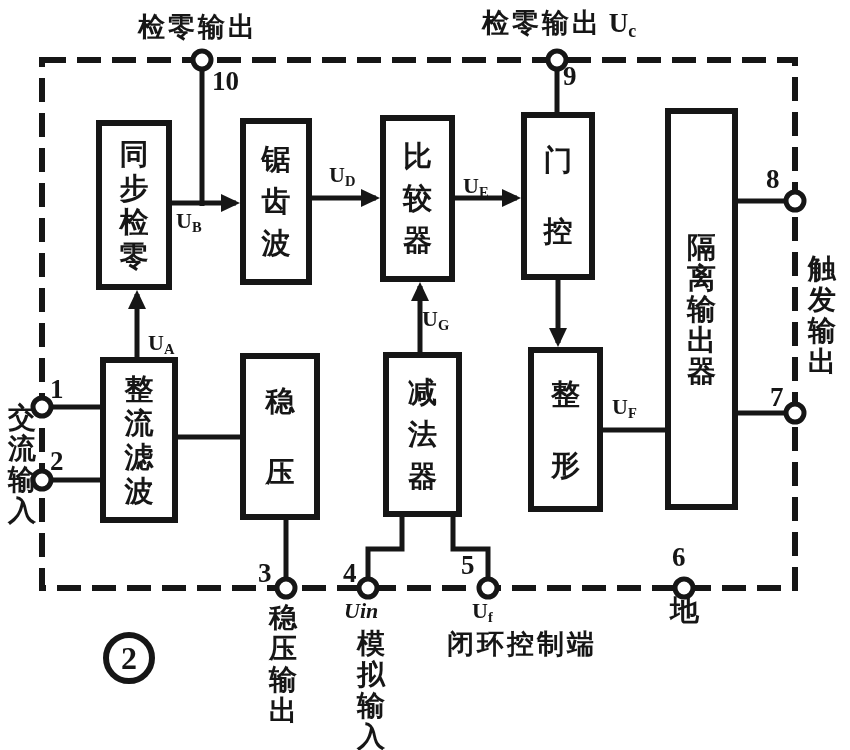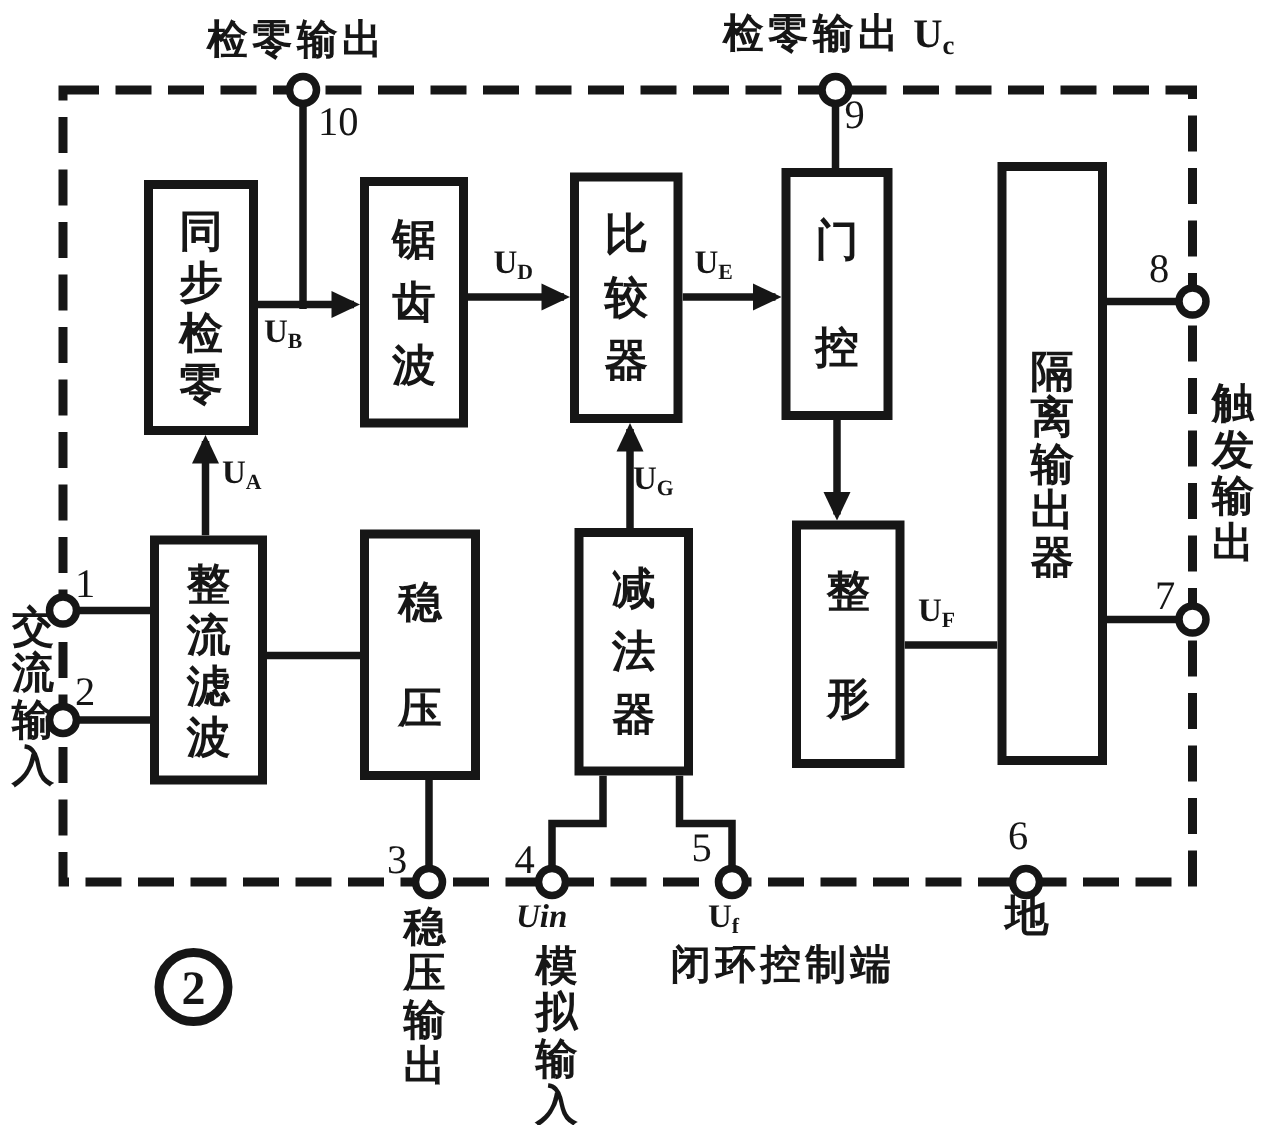--- a/index.html
+++ b/index.html
@@ -47,21 +47,21 @@
   .b-sub   {left:383px; top:352px; width:79px; height:165px;}
   .b-shape {left:528px; top:347px; width:75px; height:165px;}
 
   
   .lbl{position:absolute;white-space:nowrap;}
   .cn{font-weight:bold;font-size:27px;letter-spacing:3px;line-height:1;}
   .serif{font-family:"Liberation Serif","DejaVu Serif",serif;text-align:right;}
   .pin{
     position:absolute;
     font-family:"Liberation Serif","DejaVu Serif",serif;
-    font-weight:normal;font-size:27px;line-height:1;text-align:center;
+    font-weight:bold;font-size:27px;line-height:1;text-align:center;
   }
   .sig{
     position:absolute;
     font-family:"Liberation Serif","DejaVu Serif",serif;
     font-weight:bold;font-size:22px;line-height:1;white-space:nowrap;
   }
   .sub{font-size:0.66em;vertical-align:-0.28em;}
 
   
   .vlabel{
@@ -202,22 +202,22 @@
   <div class="pin" style="left:770px;top:384px;">7</div>
   <div class="pin" style="left:50px;top:376px;">1</div>
   <div class="pin" style="left:50px;top:448px;">2</div>
   <div class="pin" style="left:258px;top:560px;">3</div>
   <div class="pin" style="left:343px;top:560px;">4</div>
   <div class="pin" style="left:461px;top:552px;">5</div>
   <div class="pin" style="left:672px;top:544px;">6</div>
 
   <div class="sig" style="left:176px;top:210px;font-family:Liberation Serif, serif;"><span>U</span><span class="sub">B</span></div>
   <div class="sig" style="left:329px;top:164px;"><span>U</span><span class="sub">D</span></div>
-  <div class="sig" style="left:463px;top:164px;"><span>U</span><span class="sub">E</span></div>
-  <div class="sig" style="left:148px;top:304px;"><span>U</span><span class="sub">A</span></div>
+  <div class="sig" style="left:463px;top:175px;"><span>U</span><span class="sub">E</span></div>
+  <div class="sig" style="left:148px;top:332px;"><span>U</span><span class="sub">A</span></div>
   <div class="sig" style="left:422px;top:308px;"><span>U</span><span class="sub">G</span></div>
   <div class="sig" style="left:612px;top:396px;"><span>U</span><span class="sub">F</span></div>
 
   <div class="lbl cn" style="left:138px;top:13px;">检零输出</div>
   <div class="lbl cn" style="left:482px;top:9px;">
     <span>检零输出</span><span class="serif" style="letter-spacing:0;">&nbsp;<span>U</span><span class="sub">c</span></span>
   </div>
 
   <div class="vlabel v-ac">
     <div class="vtext">

